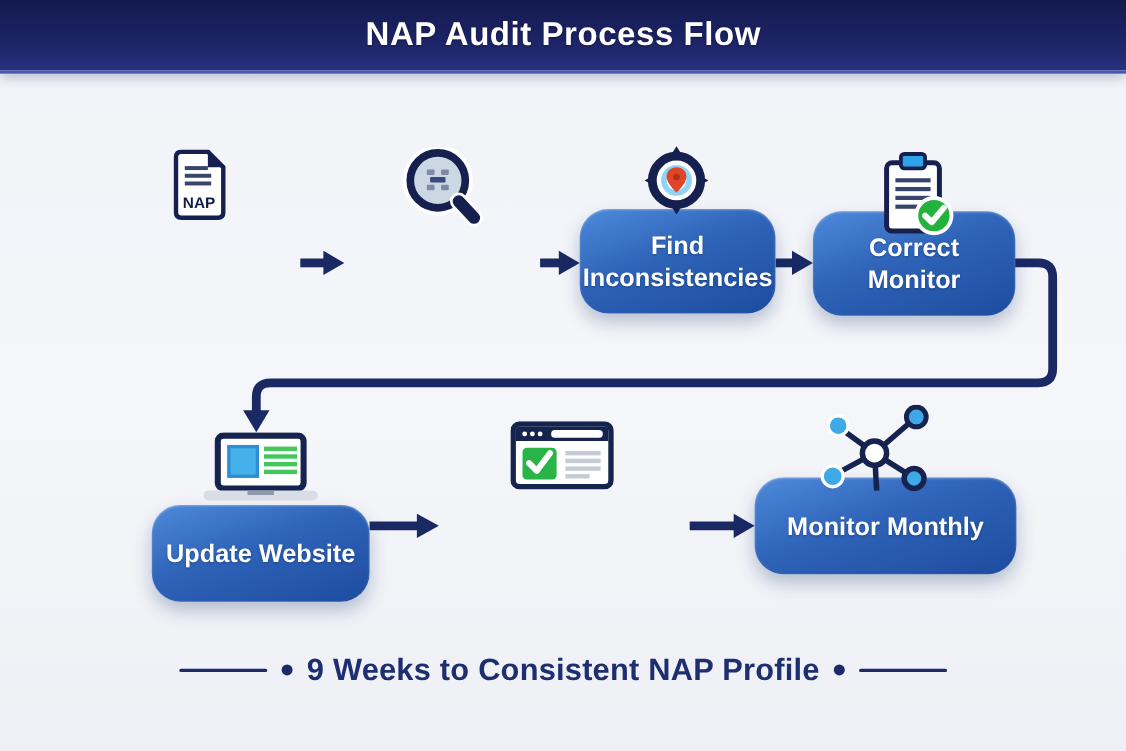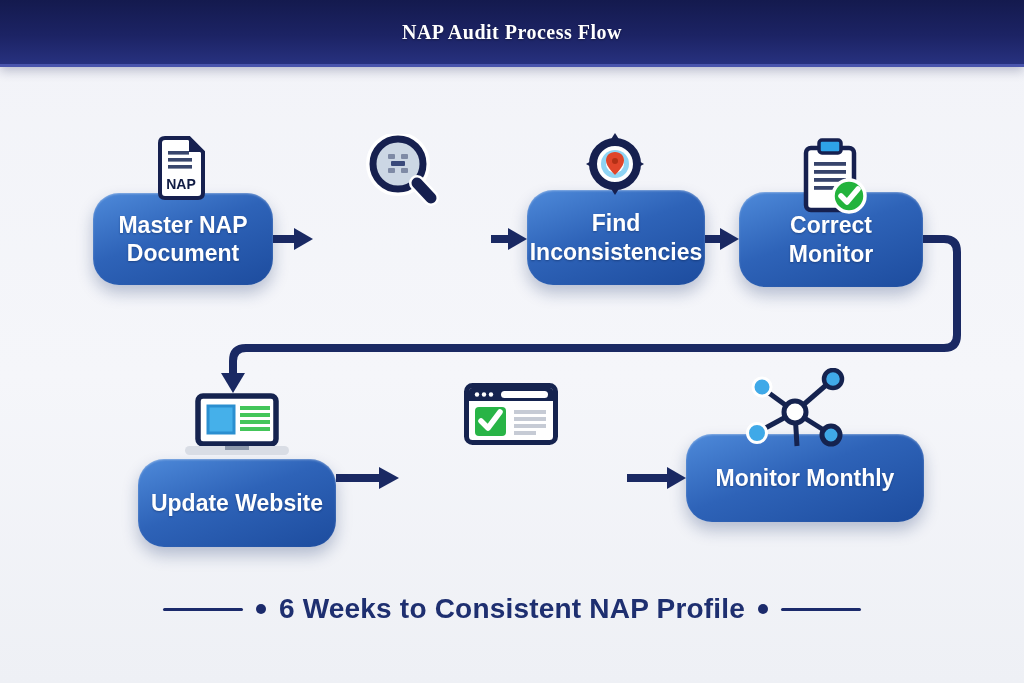--- a/index.html
+++ b/index.html
@@ -10,23 +10,22 @@
   }
   
   .header{
     position:absolute;left:0;top:0;width:1024px;height:64px;
     background:linear-gradient(180deg,#141a4e 0%,#1c2364 55%,#27317f 100%);
     border-bottom:3px solid #4a55ad;
     box-shadow:0 4px 10px rgba(20,26,78,.25);
     display:flex;align-items:center;justify-content:center;
   }
   .header h1{
-    margin:0;color:#ffffff;font-size:20px;font-weight:bold;letter-spacing:.5px;
+    margin:0;color:#ffffff;font-size:30px;font-weight:bold;letter-spacing:.5px;
     text-shadow:0 1px 2px rgba(0,0,0,.35);
-    font-family:Liberation Serif, serif;
   }
   
   .node{
     position:absolute;border-radius:26px;
     background:linear-gradient(160deg,#4e8ada 0%,#2e63b8 45%,#1d4c9e 100%);
     box-shadow:0 8px 16px rgba(23,48,104,.28), inset 0 1px 2px rgba(255,255,255,.35);
     display:flex;align-items:center;justify-content:center;text-align:center;
     color:#fff;font-weight:bold;font-size:23px;line-height:1.22;
     padding:6px 10px;box-sizing:border-box;z-index:2;
     text-shadow:0 1px 2px rgba(10,30,70,.4);
@@ -81,23 +80,20 @@
     <g fill="#1a2963">
       <polygon points="294,228 294,250 313,239"></polygon>
       <polygon points="508,228 508,250 527,239"></polygon>
       <polygon points="720,228 720,250 739,239"></polygon>
       <polygon points="379,467 379,489 399,478"></polygon>
       <polygon points="667,467 667,489 686,478"></polygon>
       <polygon points="221,373 245,373 233,393"></polygon>
     </g>
   </svg>
 
-  <div class="node" id="box-r1-1">
-    <span>Master NAP Document</span>
-  </div>
   <div class="node" id="box-r1-3">
     <span>Find Inconsistencies</span>
   </div>
   <div class="node" id="box-r1-4">
     <span>Correct Monitor</span>
   </div>
 
   <div class="node" id="box-r2-1">
     <span>Update Website</span>
   </div>
@@ -208,18 +204,18 @@
       <circle cx="22" cy="19" r="9" fill="#3fa9e8" stroke="#ffffff" stroke-width="3"></circle>
       <circle cx="93" cy="11" r="9" fill="#3fa9e8" stroke="#15234f" stroke-width="4.5"></circle>
       <circle cx="17" cy="65" r="9.5" fill="#3fa9e8" stroke="#ffffff" stroke-width="3"></circle>
       <circle cx="91" cy="67" r="9" fill="#3fa9e8" stroke="#15234f" stroke-width="5"></circle>
     </svg>
   </div>
 
   <div class="tagline">
     <span class="rule"></span>
     <span class="dot"></span>
-    <span class="text">6 Weeks to Consistent NAP Profile</span>
+    <span class="text">9 Weeks to Consistent NAP Profile</span>
     <span class="dot"></span>
     <span class="rule"></span>
   </div>
 
 </div>
 
 </body></html>

